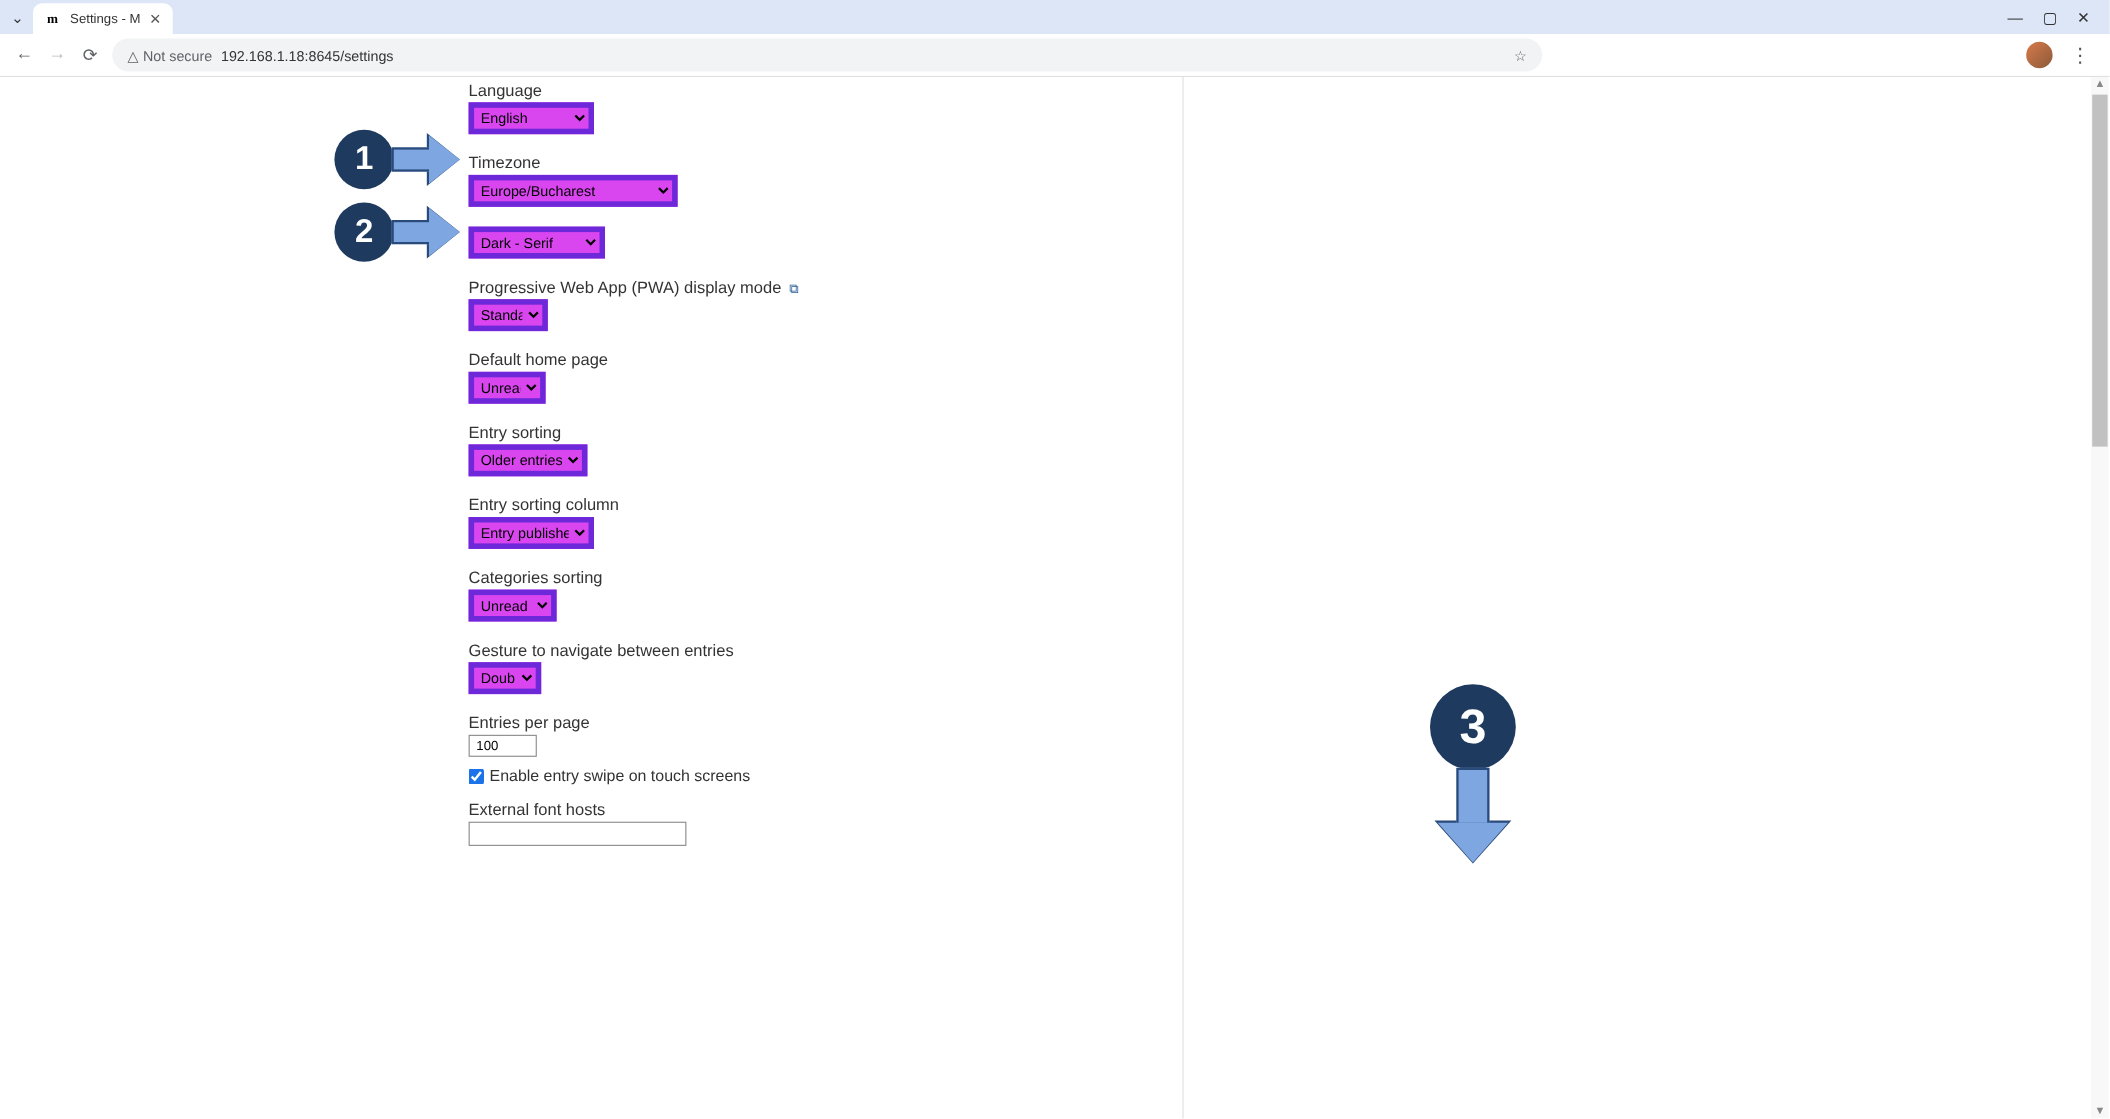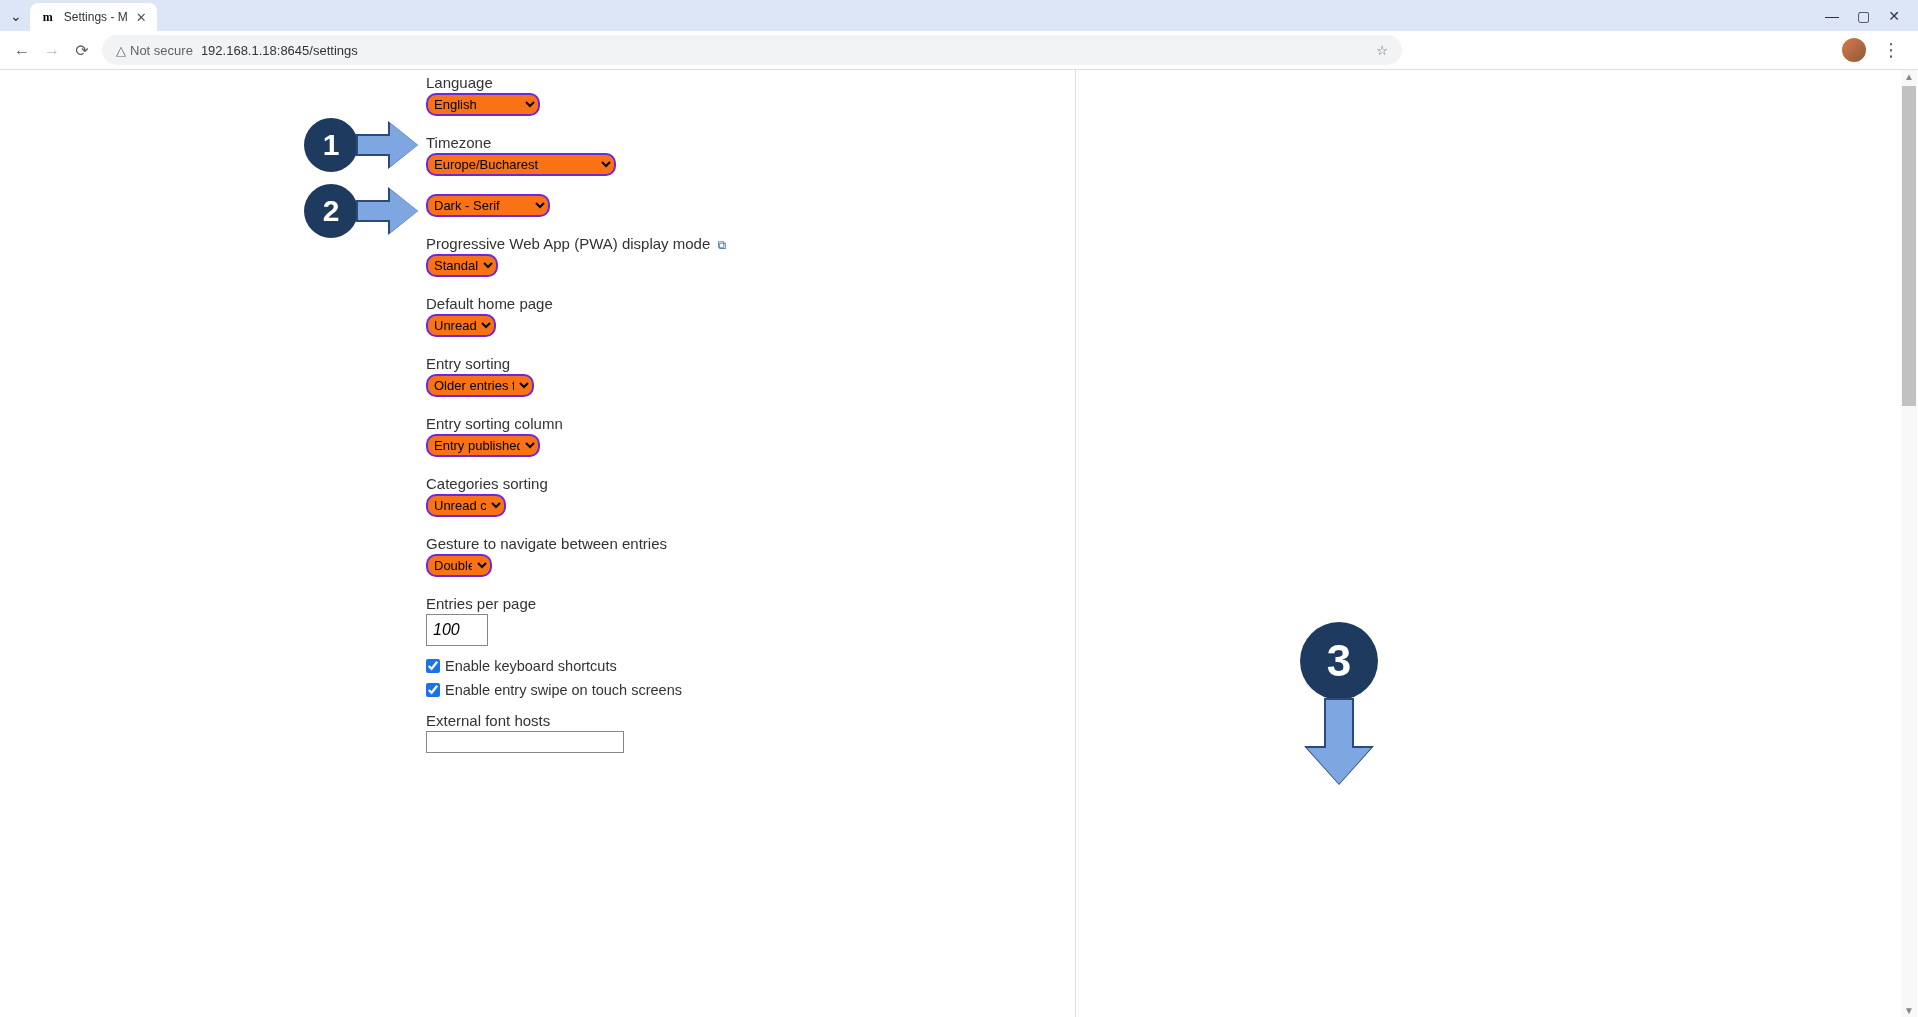--- a/index.html
+++ b/index.html
@@ -30,31 +30,31 @@
     .scrollbar { position: absolute; right: 1px; top: 0; width: 16px; height: 100%; background: #f8f8f8; }
     .scrollbar-thumb { position: absolute; right: 1px; top: 4px; width: 14px; height: 320px; background: #c1c1c1; border-radius: 0px;}
     .scrollbar-arrow { position: absolute; left: 3px; font-size: 10px; color: #888;}
     
     .settings-panel { position: absolute; left: 426px; top: 0; width: 650px; border-right: 1px solid #e0e0e0; padding-right: 10px; padding-bottom: 40px; height: 100%; }
     
     .field { margin-bottom: 10px; }
     .field-label { color: #333; font-size: 15px; margin-bottom: 2px; }
     .field-label.with-link a { text-decoration: none; color: #2a6099;}
     .ext-icon { font-size: 12px; color: #2a6099; margin-left: 3px;}
-    select { font-size: 13px; background: #f97316; border: 2px solid #6d28d9; border-radius: 10px; padding: 1px 2px;}
+    select { font-size: 13px; background: #d946ef; border: 5px solid #6d28d9; border-radius: 0; padding: 1px 2px;}
     .sel-lang { width: 114px;}
     .sel-tz { width: 190px;}
     .sel-theme { width: 124px;}
     .sel-pwa { width: 72px;}
     .sel-home { width: 70px;}
     .sel-sort { width: 108px;}
     .sel-sortcol { width: 114px;}
     .sel-catsort { width: 80px;}
     .sel-gesture { width: 66px;}
-    .num-input { width: 62px; height: 32px; border: 1px solid #888; padding: 2px 6px; font-size: 16px; font-style: italic;}
+    .num-input { width: 62px; height: 20px; border: 1px solid #888; padding: 2px 6px; font-size: 12px;}
     .chk-line { display: flex; align-items: center; gap: 5px; margin-bottom: 8px; margin-top: 4px;}
     .chk-line label { font-size: 14.5px; color: #333;}
     input[type=checkbox]{ width: 14px; height: 14px; accent-color: #1a73e8;}
     .textarea { width: 276px; height: 125px; border: 1px solid #888; resize: both; font-family: inherit; font-size: 13px;}
     .text-input { width: 198px; height: 22px; border: 1px solid #888; padding: 2px 6px;}
     
     
     .anno { position: absolute; display: flex; align-items: center; z-index: 10;}
     .anno-circle { width: 54px; height: 54px; border-radius: 50%; background: #1e3a5f; display: flex; align-items: center; justify-content: center; color: #fff; font-size: 30px; font-weight: 600; }
     .anno-arrow-h { display: flex; align-items: center; margin-left: -2px;}
@@ -171,24 +171,20 @@
       <select class="sel-gesture">
         <option>Double tap</option>
       </select>
     </div>
 
     <div class="field" style="margin-top: 18px;">
       <div class="field-label">Entries per page</div>
       <input type="text" class="num-input" value="100" style="">
     </div>
 
-    <div class="chk-line" style="margin-top: 12px;">
-      <input type="checkbox" checked="" style="">
-      <label>Enable keyboard shortcuts</label>
-    </div>
 
     <div class="chk-line">
       <input type="checkbox" checked="" style="">
       <label>Enable entry swipe on touch screens</label>
     </div>
 
 
     <div class="field" style="margin-top: 14px;">
       <div class="field-label">External font hosts</div>
       <input type="text" class="text-input" style="">

